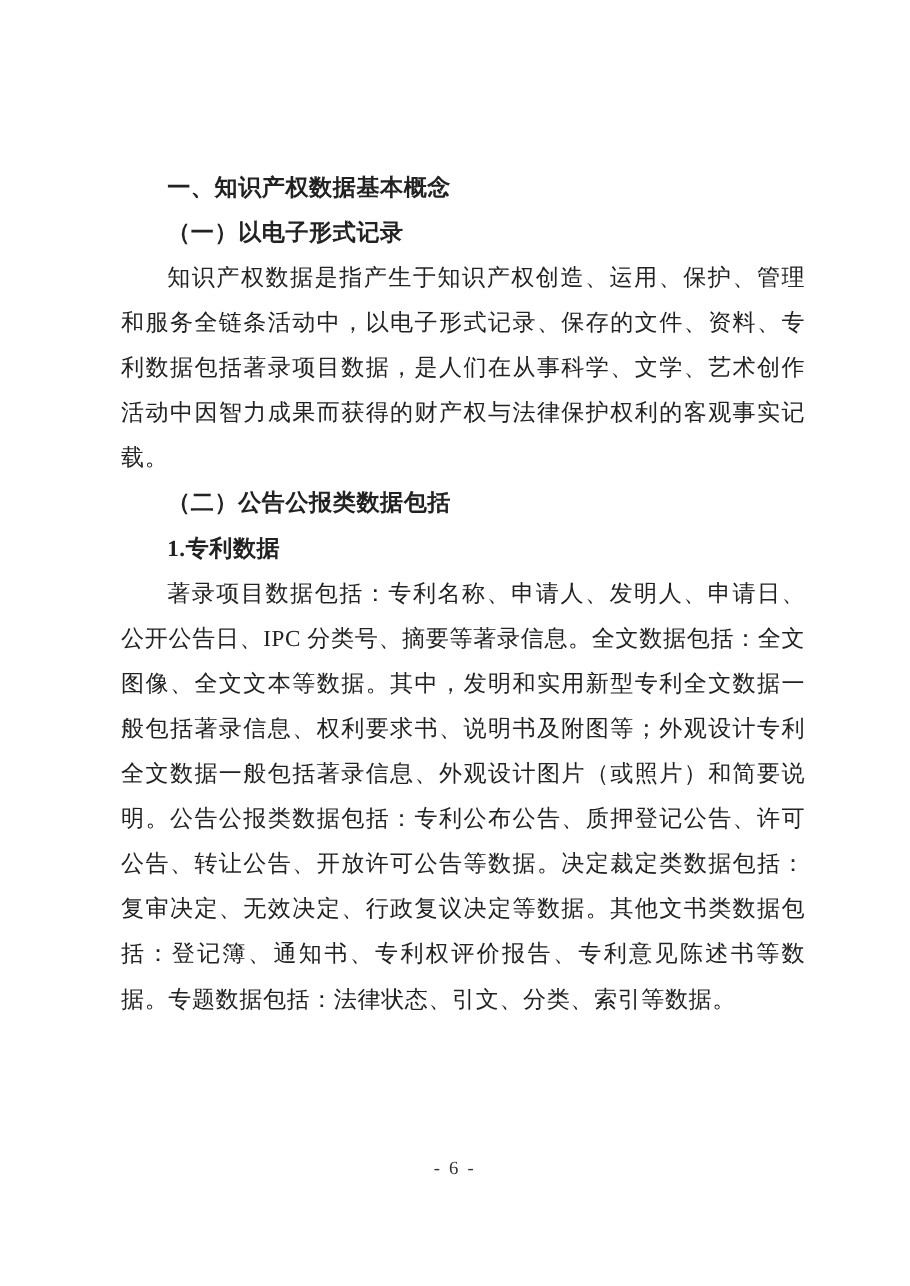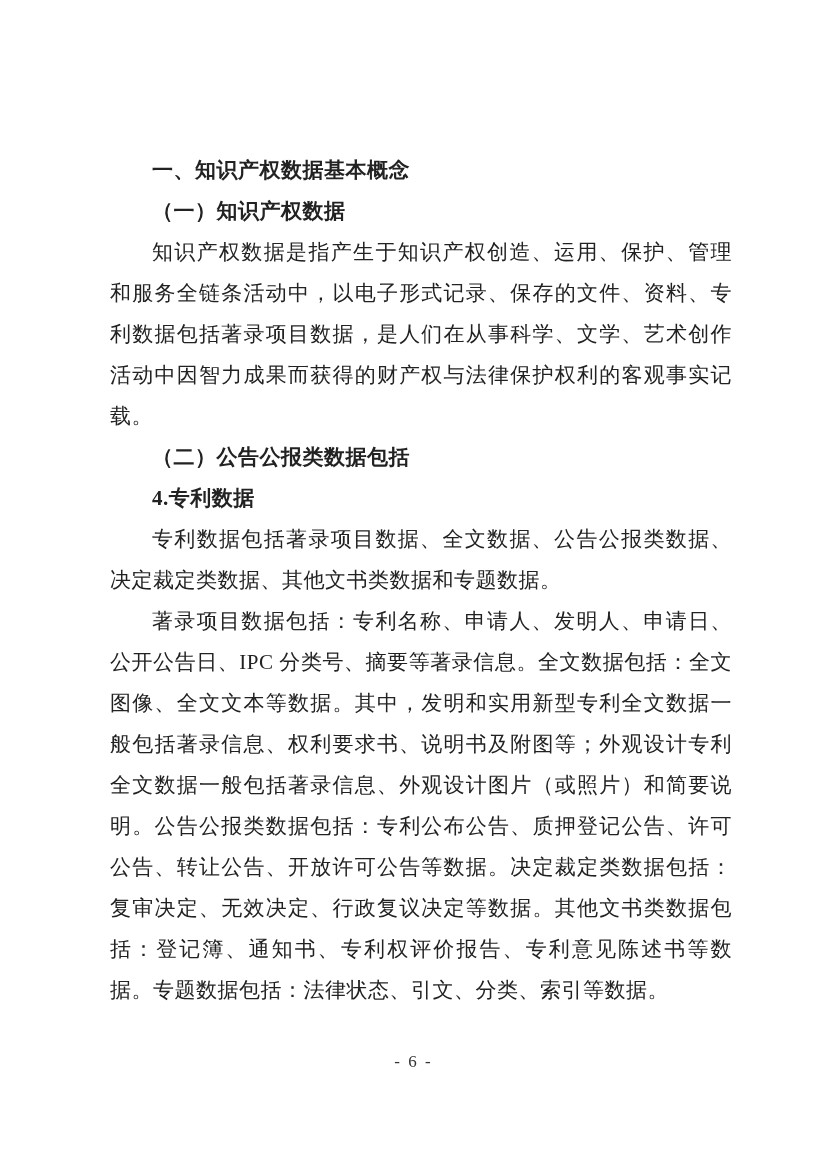--- a/index.html
+++ b/index.html
@@ -63,29 +63,28 @@
   }
 </style>
 </head>
 <body>
 
 <div class="page">
   <div class="content">
 
     <div class="line heading-1">一、知识产权数据基本概念</div>
 
-    <div class="line heading-2">（一）知识产权数据</div>
+    <div class="line heading-2">（一）以电子形式记录</div>
 
     <p class="line para">知识产权数据是指产生于知识产权创造、运用、保护、管理和服务全链条活动中，以电子形式记录、保存的文件、资料、专利数据包括著录项目数据，是人们在从事科学、文学、艺术创作活动中因智力成果而获得的财产权与法律保护权利的客观事实记载。</p>
 
     <div class="line heading-2">（二）公告公报类数据包括</div>
 
-    <div class="line heading-3">4.专利数据</div>
+    <div class="line heading-3">1.专利数据</div>
 
-    <p class="line para">专利数据包括著录项目数据、全文数据、公告公报类数据、决定裁定类数据、其他文书类数据和专题数据。</p>
 
     <p class="line para">著录项目数据包括：专利名称、申请人、发明人、申请日、公开公告日、IPC 分类号、摘要等著录信息。全文数据包括：全文图像、全文文本等数据。其中，发明和实用新型专利全文数据一般包括著录信息、权利要求书、说明书及附图等；外观设计专利全文数据一般包括著录信息、外观设计图片（或照片）和简要说明。公告公报类数据包括：专利公布公告、质押登记公告、许可公告、转让公告、开放许可公告等数据。决定裁定类数据包括：复审决定、无效决定、行政复议决定等数据。其他文书类数据包括：登记簿、通知书、专利权评价报告、专利意见陈述书等数据。专题数据包括：法律状态、引文、分类、索引等数据。</p>
 
   </div>
 
   <div class="footer">
     <span>- 6 -</span>
   </div>
 </div>
 

